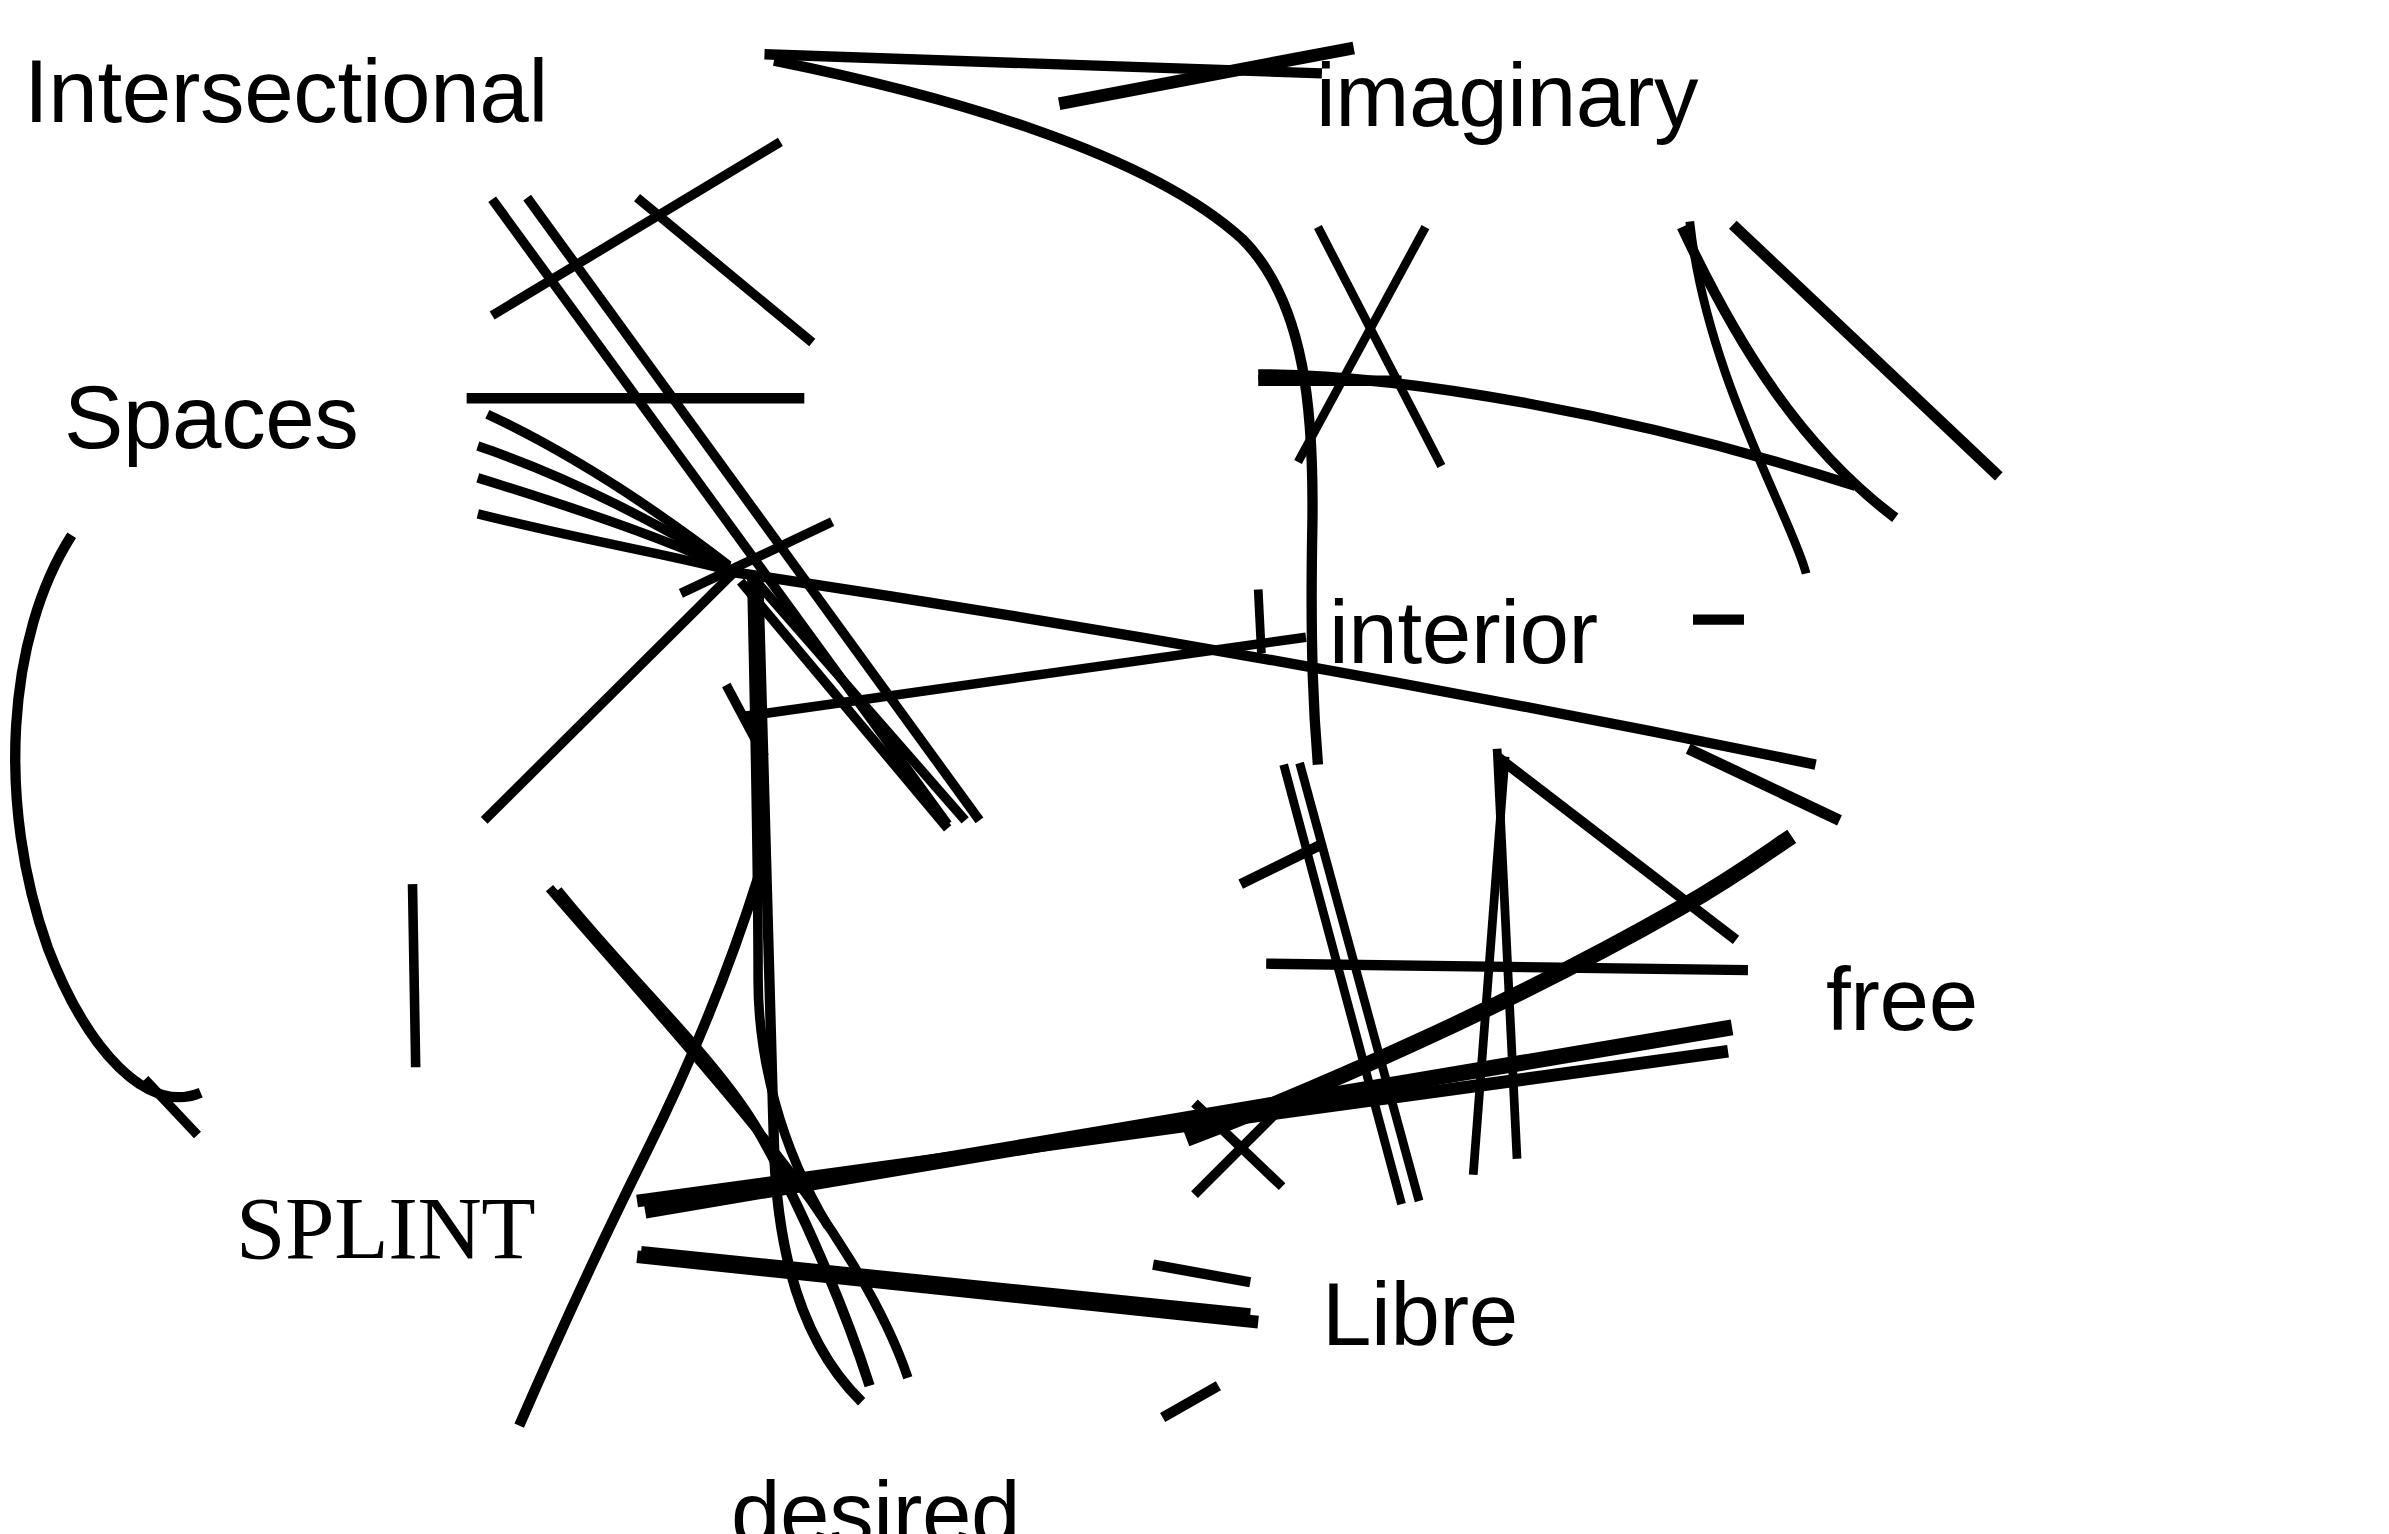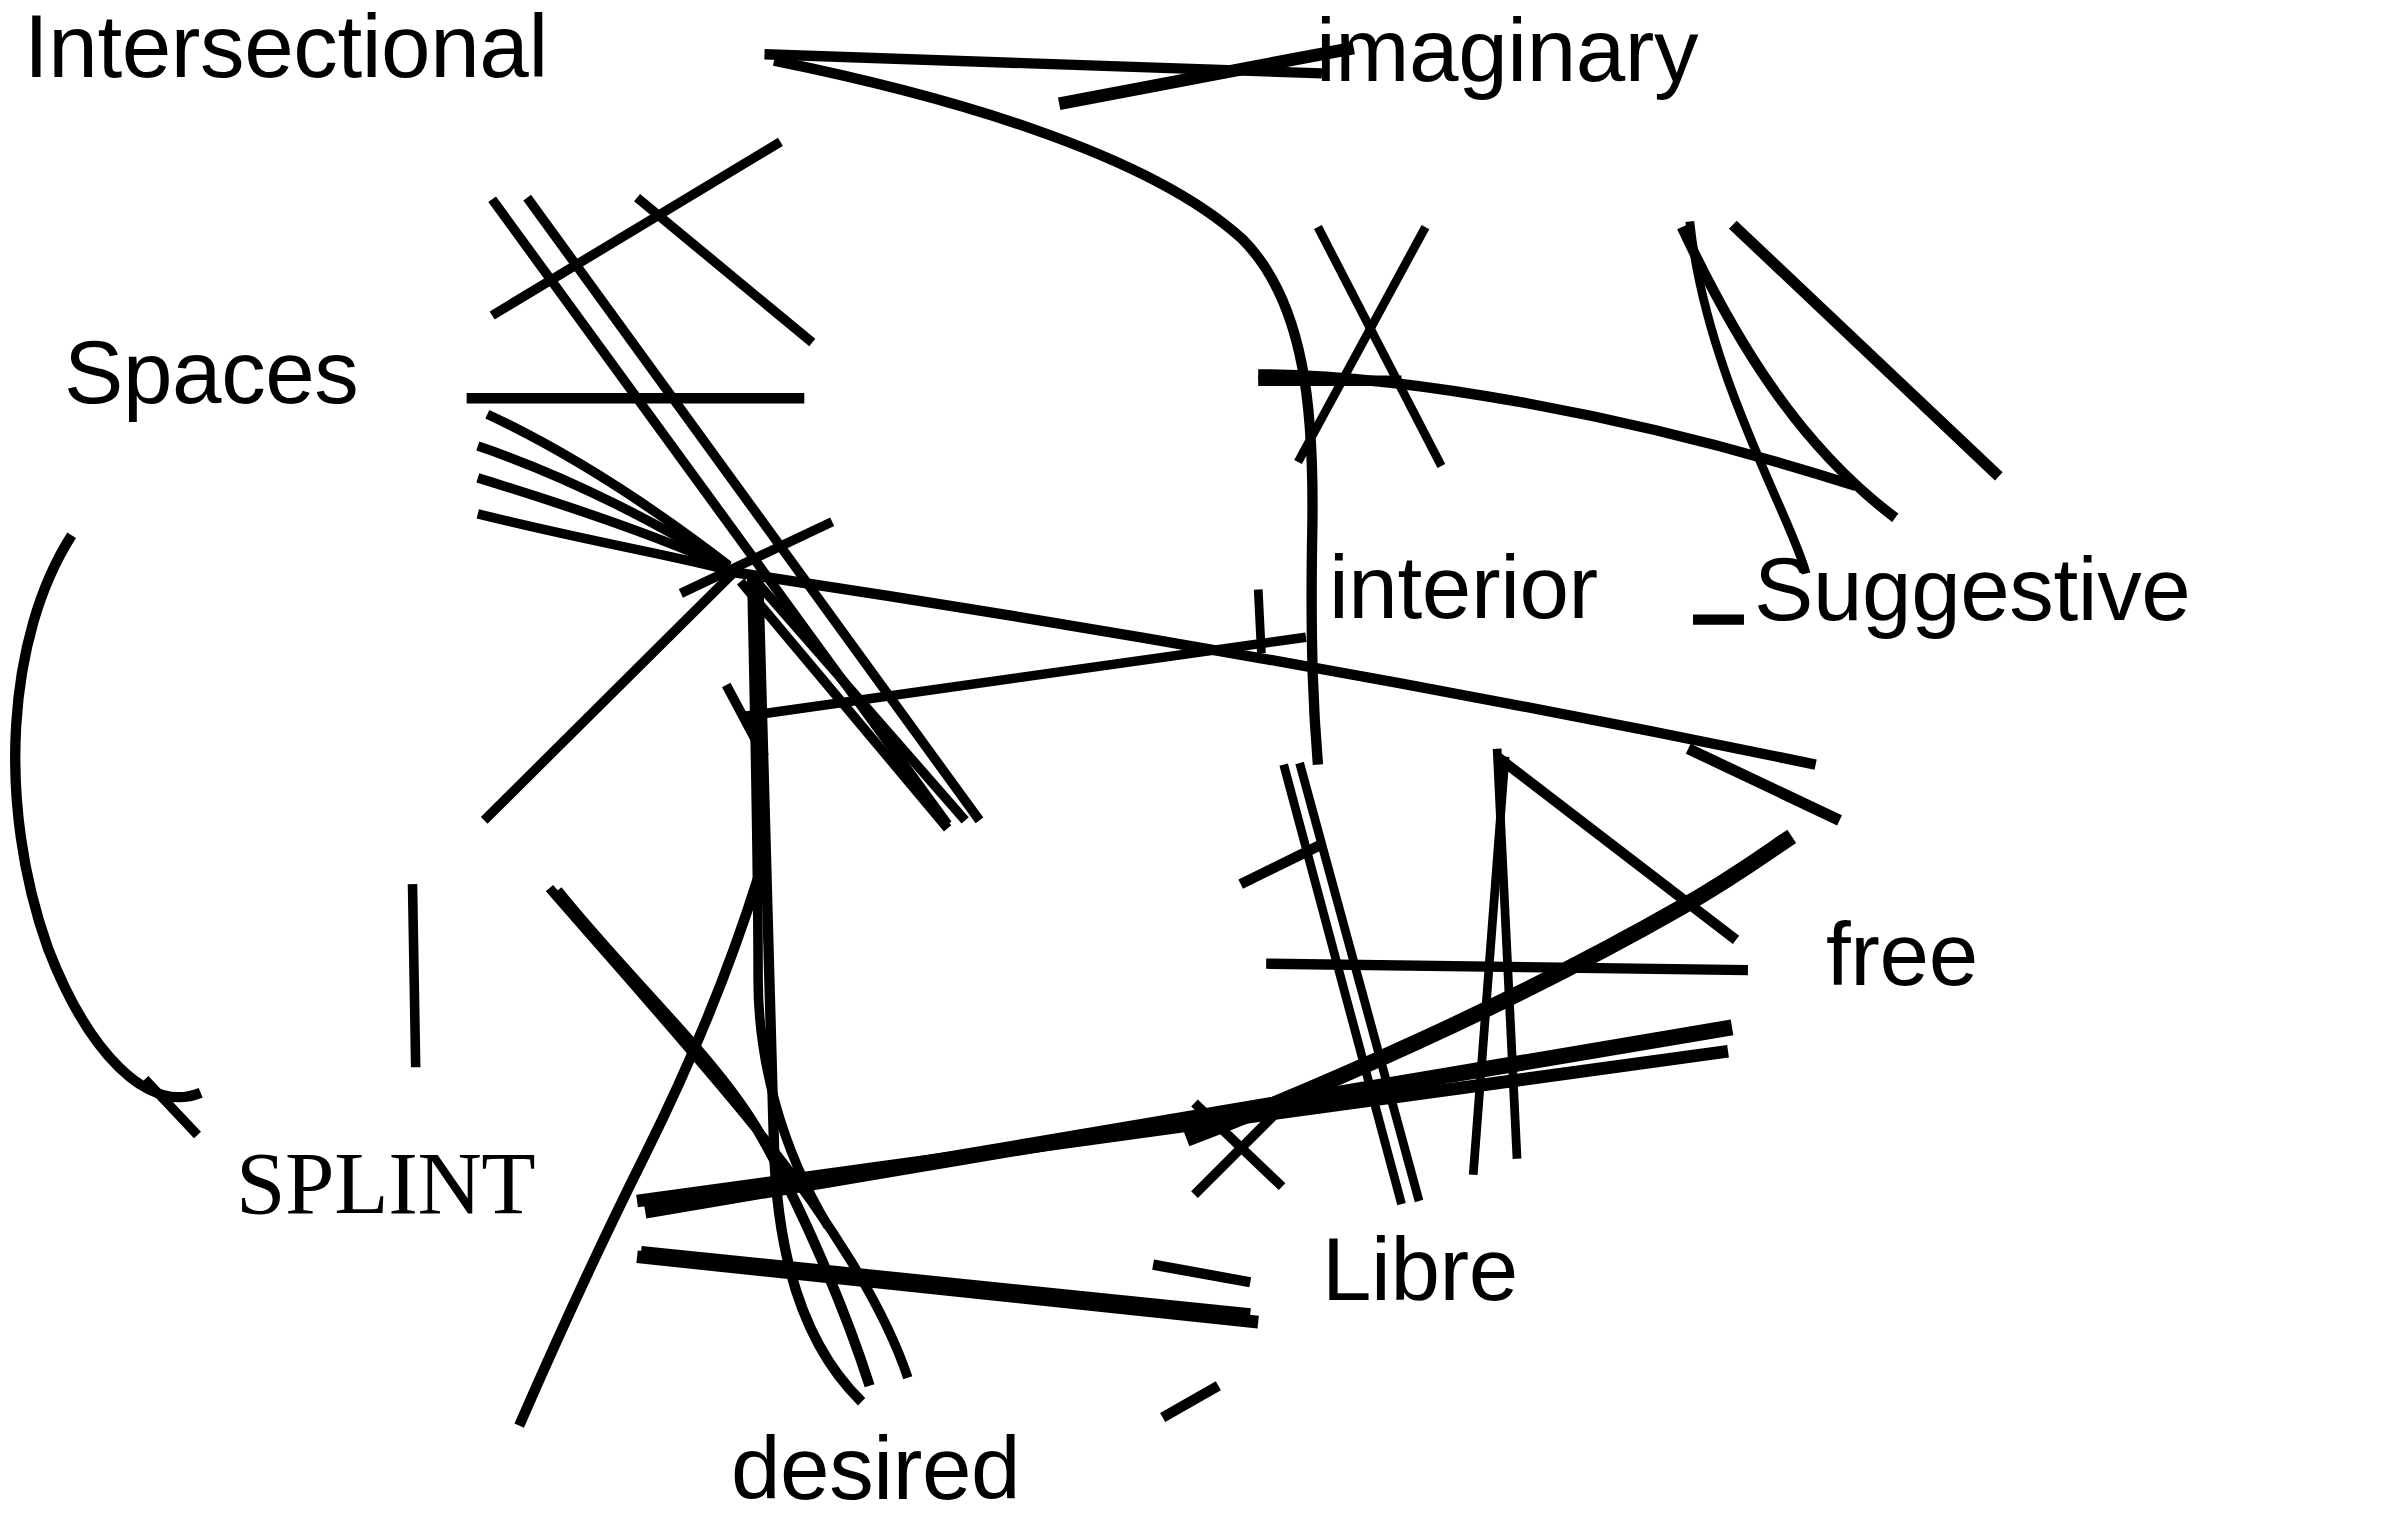--- a/index.html
+++ b/index.html
@@ -30,21 +30,21 @@
     stroke-linecap: butt;
   }
   .lbl {
     position: absolute;
     color: #000000;
     white-space: nowrap;
     font-weight: 400;
     line-height: 1;
     letter-spacing: -0.4px;
   }
-  .lbl.big   { font-size: 89px; }
+  .lbl.big   { font-size: 89px; margin-top: 45px; }
 </style>
 </head>
 <body>
 
 <div id="stage">
 
   <svg id="wires" viewBox="0 0 3000 1926">
 
     <path d="M 960 68 L 1660 92" stroke-width="13"></path>
 
@@ -141,21 +141,20 @@
 
   <div class="lbl big" style="left:24px;  top:1.6px;">Intersectional</div>
 
   <div class="lbl big" style="left:1316px; top:6.4px;">imaginary</div>
 
   <div class="lbl big" style="left:64px;  top:328px;">Spaces</div>
 
 
   <div class="lbl big" style="left:1329px; top:543px;">interior</div>
 
-  <div class="lbl big" style="left:1754px; top:545px;">Suggestive</div>
 
 
 
   <div class="lbl big" style="left:1826px; top:910px;">free</div>
 
   <div class="lbl big" style="left:236px; top:1139px;font-family:Liberation Serif, serif;">SPLINT</div>
 
   <div class="lbl big" style="left:1322px; top:1225px;">Libre</div>
 
   <div class="lbl big" style="left:731px; top:1424px;">desired</div>

